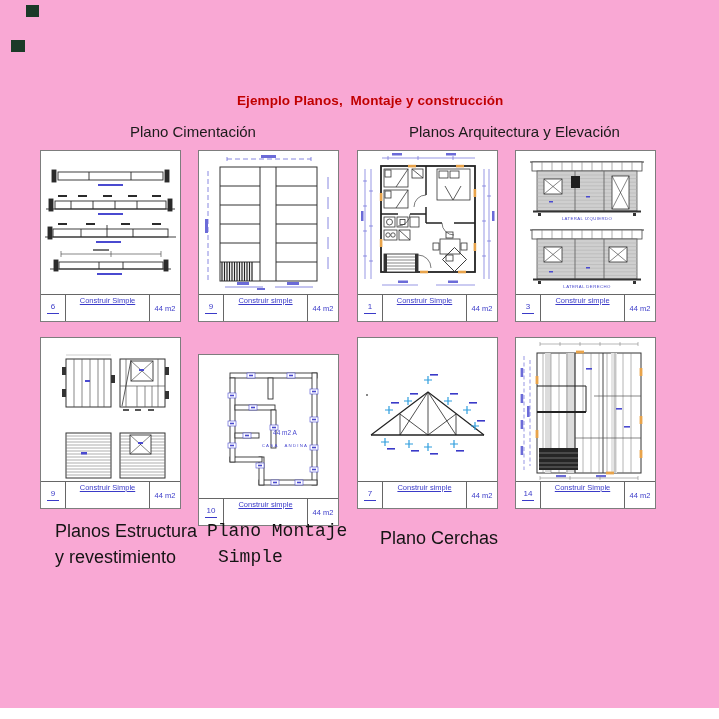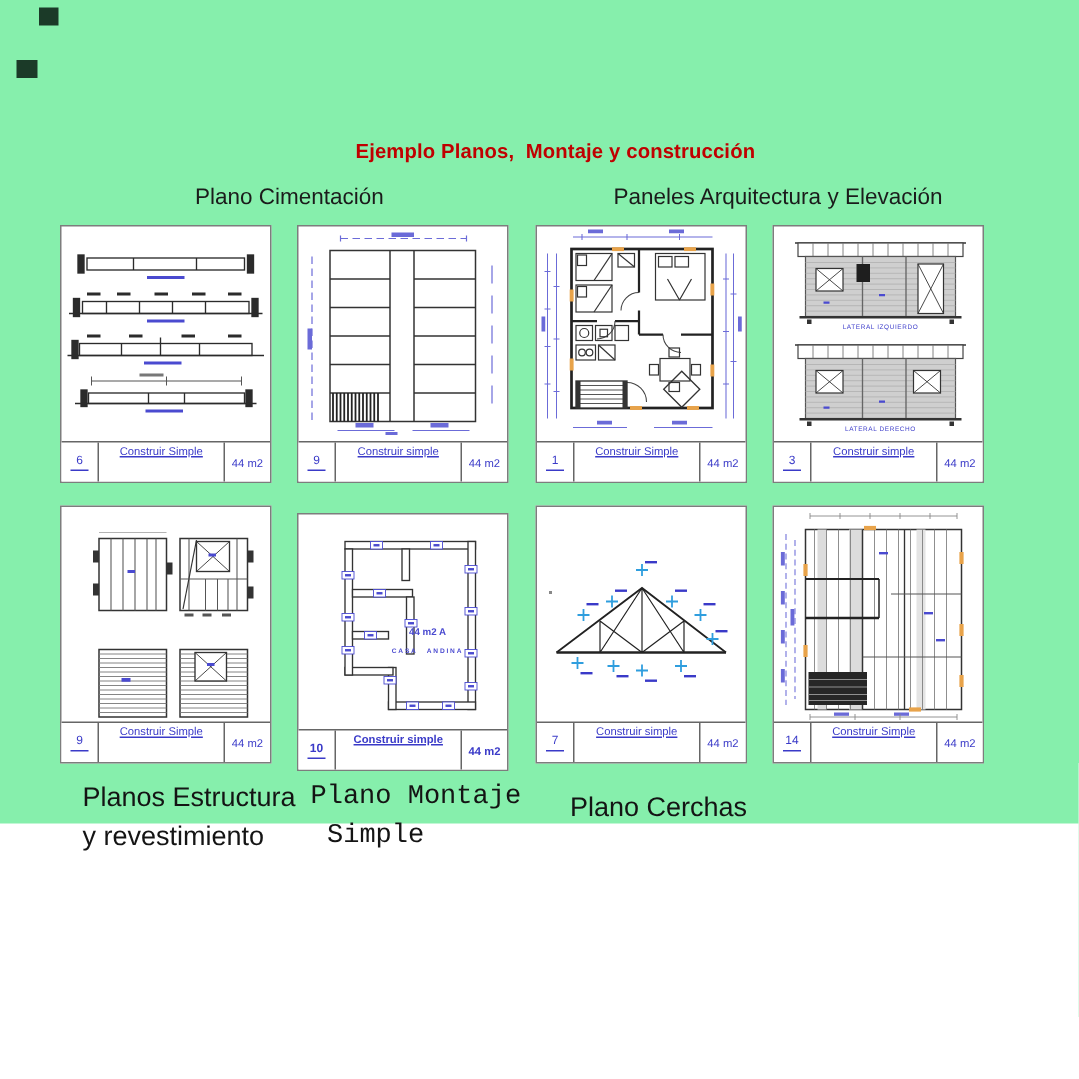--- a/index.html
+++ b/index.html
@@ -1,38 +1,38 @@
 <!DOCTYPE html>
 <html><head>
 <meta charset="utf-8">
 <style>
   * { margin:0; padding:0; box-sizing:border-box; }
   html,body { background:#ffffff; }
   body { width:719px; height:719px; position:relative; overflow:hidden;
          font-family:"Liberation Sans", sans-serif; }
-  .stage { position:absolute; left:0; top:0; width:719px; height:549px; background:#86efac; }
+  .stage { position:absolute; left:0; top:0; width:719px; height:708px; background:#f9a8d4; }
 
   .corner-marker { position:absolute; background:#1b3a28; }
   .cm1 { left:26px; top:5px;  width:13px; height:12px; }
   .cm2 { left:11px; top:40px; width:14px; height:12px; }
 
   .title { position:absolute; left:237px; top:93px; font-size:13.5px; font-weight:bold;
            color:#c00000; white-space:pre; letter-spacing:0.1px; }
   .hdr   { position:absolute; top:123px; font-size:15px; color:#1b1b1b; }
   .hdr1  { left:130px; }
   .hdr2  { left:409px; }
 
   .sheet { position:absolute; width:141px; height:172px; background:#fff;
            border:1px solid #7d7d7d; }
   .r1c1 { left:40px;  top:150px; }
   .r1c2 { left:198px; top:150px; }
   .r1c3 { left:357px; top:150px; }
   .r1c4 { left:515px; top:150px; }
   .r2c1 { left:40px;  top:337px; }
-  .r2c2 { left:198px; top:342px;font-weight:bold; }
+  .r2c2 { left:198px; top:354px; }
   .r2c3 { left:357px; top:337px; }
   .r2c4 { left:515px; top:337px; }
 
   .art { position:absolute; left:0; top:0; width:139px; height:143px; display:block; }
 
   .tblock { position:absolute; left:0; right:0; bottom:0; height:27px;
             border-top:1px solid #666; display:flex; background:#fff; }
   .tb-num { width:25px; border-right:1px solid #666; color:#3a3ac8; font-size:8px;
             display:flex; flex-direction:column; align-items:center; justify-content:center; }
   .tb-sig { display:block; width:12px; height:1.5px; background:#3a3ac8; margin-top:2px; }
@@ -56,21 +56,21 @@
 </head>
 <body>
 
 <div class="stage">
 
   <div class="corner-marker cm1"></div>
   <div class="corner-marker cm2"></div>
 
   <div class="title">Ejemplo Planos,  Montaje y construcción</div>
   <div class="hdr hdr1">Plano Cimentación</div>
-  <div class="hdr hdr2">Paneles Arquitectura y Elevación</div>
+  <div class="hdr hdr2">Planos Arquitectura y Elevación</div>
 
   <div class="sheet r1c1">
     <svg class="art" viewBox="0 0 139 143">
       <g stroke="#2b2b2b" stroke-width="0.9" fill="none">
         <rect x="17" y="21" width="105" height="8"></rect>
         <path d="M48 21V29M90 21V29"></path>
         <rect x="11" y="19" width="4" height="12" fill="#2b2b2b"></rect>
         <rect x="124" y="19" width="4" height="12" fill="#2b2b2b"></rect>
       </g>
       <rect x="57" y="33" width="25" height="2" fill="#4a4ad0"></rect>

